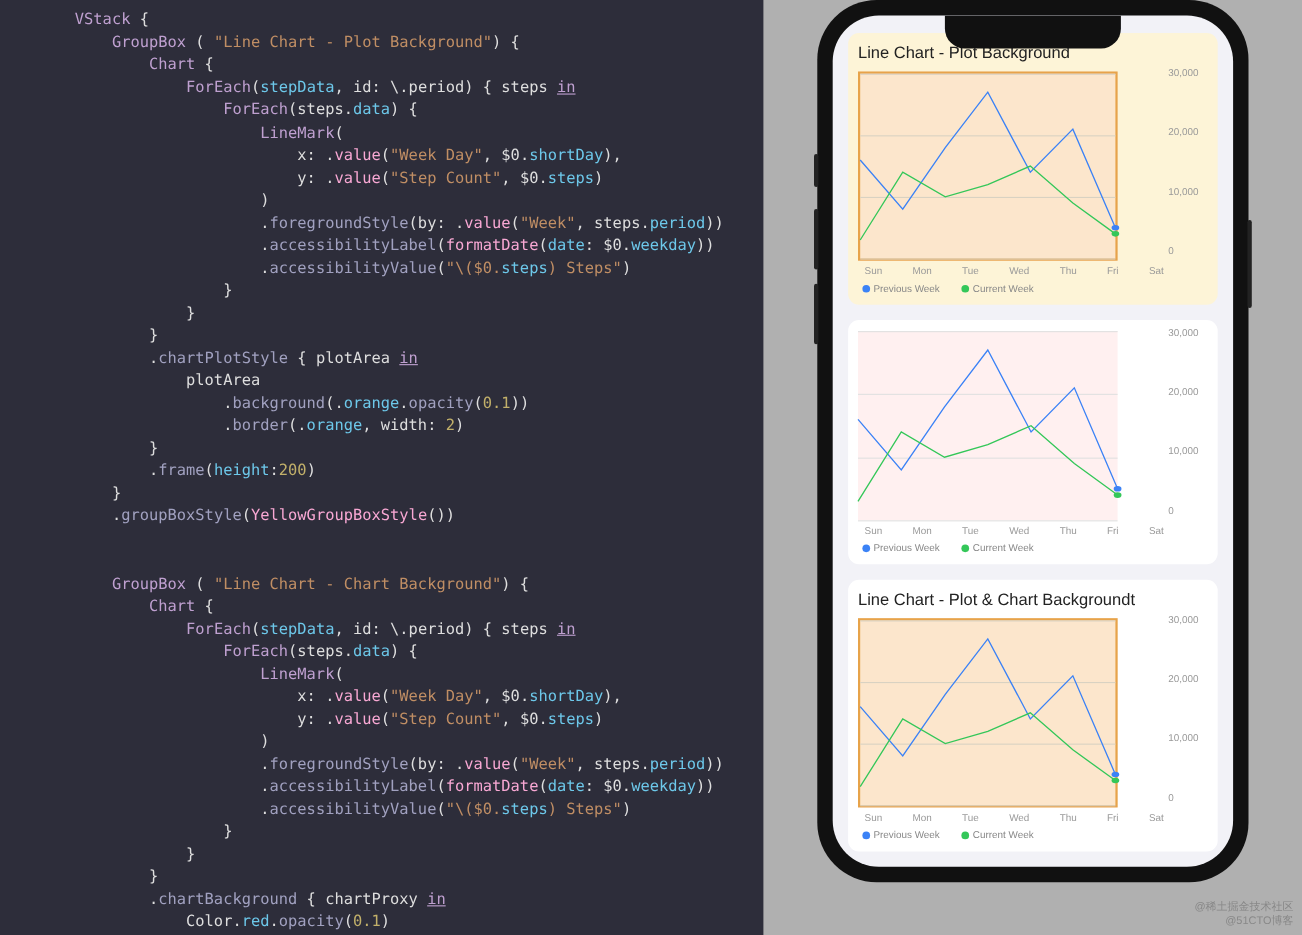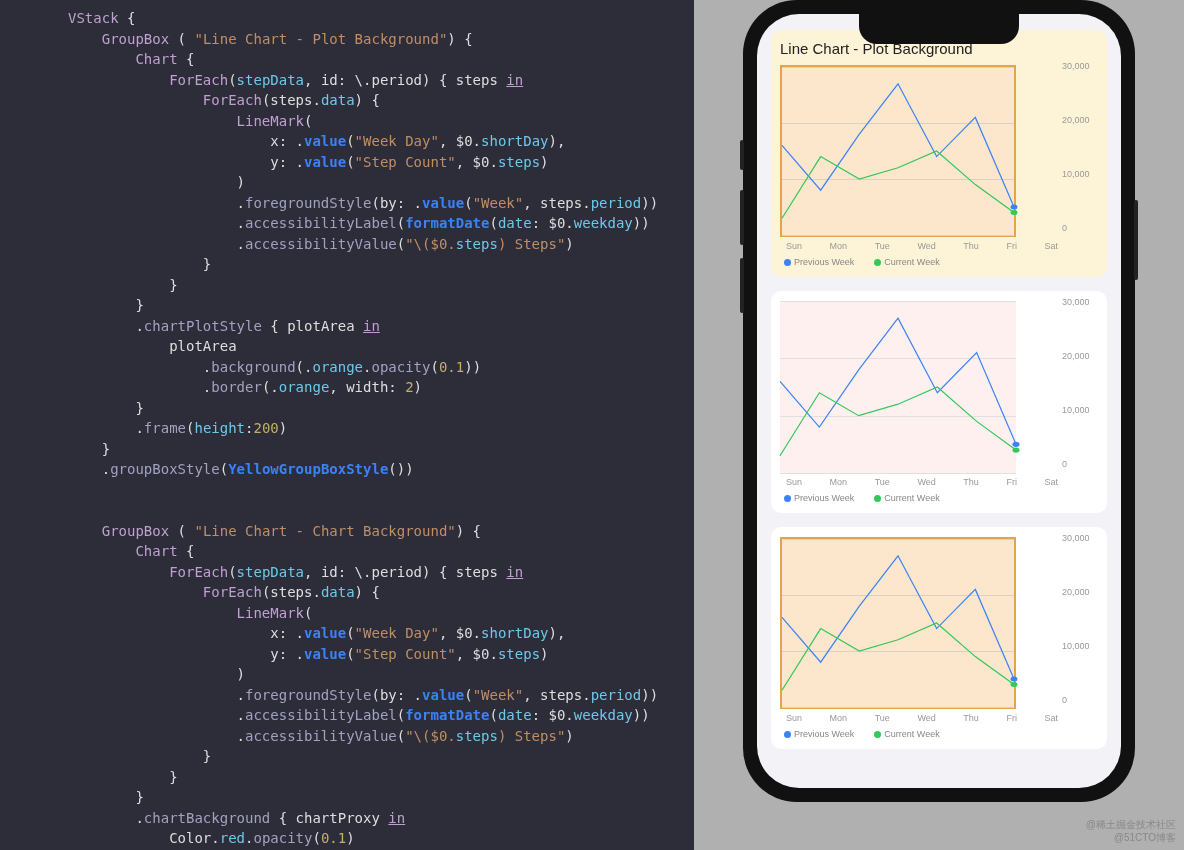--- a/index.html
+++ b/index.html
@@ -19,21 +19,21 @@
   font-size: 14px;
   line-height: 20.5px;
   overflow: hidden;
 }
 .code-pane pre { font-family: inherit; white-space: pre; }
 .tok-kw { color: #bfa0d0; }
 .tok-var { color: #6dc8ea; }
 .tok-plain { color: #dedede; }
 .tok-str { color: #c08e64; }
 .tok-num { color: #c2b06a; }
-.tok-fn { color: #3b82f6; font-weight: bold; }
+.tok-fn { color: #f9a8d4; }
 .tok-method { color: #a1a1c0; }
 .tok-in { color: #bfa0d0; text-decoration: underline; }
 
 .preview-pane {
   flex: 1;
   background: #b0b0b0;
   display: flex;
   justify-content: center;
   position: relative;
 }
@@ -277,20 +277,21 @@
               <span>Fri</span>
               <span>Sat</span>
           </div>
           <div class="legend">
             <span><span class="leg-dot leg-blue"></span><span>Previous Week</span></span>
             <span><span class="leg-dot leg-green"></span><span>Current Week</span></span>
           </div>
         </div>
 
         <div class="card card-3">
+          <div class="card-title">Line Chart - Plot &amp; Chart Backgroundt</div>
           <div class="chart-area">
             <div class="plot-wrap">
               <div class="plot-red-bg"></div>
               <div class="plot">
                 <div class="gridline" style="top:0%"></div>
                 <div class="gridline" style="top:33.3%"></div>
                 <div class="gridline" style="top:66.6%"></div>
                 <div class="gridline" style="top:100%"></div>
                 <svg class="chart-svg chart-lines" viewBox="0 0 100 100" preserveAspectRatio="none">
                     <path d="M0.00,46.67 L16.67,73.33 L33.33,40.00 L50.00,10.00 L66.67,53.33 L83.33,30.00 L100.00,83.33 " fill="none" stroke="#3b82f6" stroke-width="1.2" vector-effect="non-scaling-stroke"></path>

